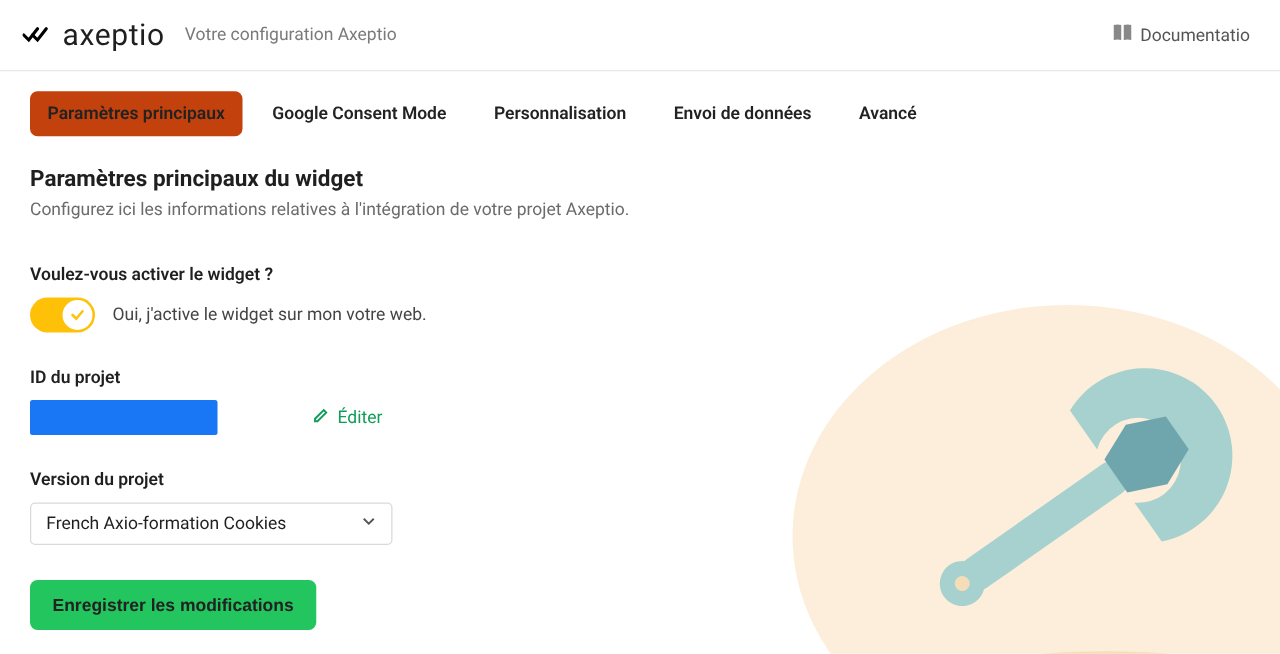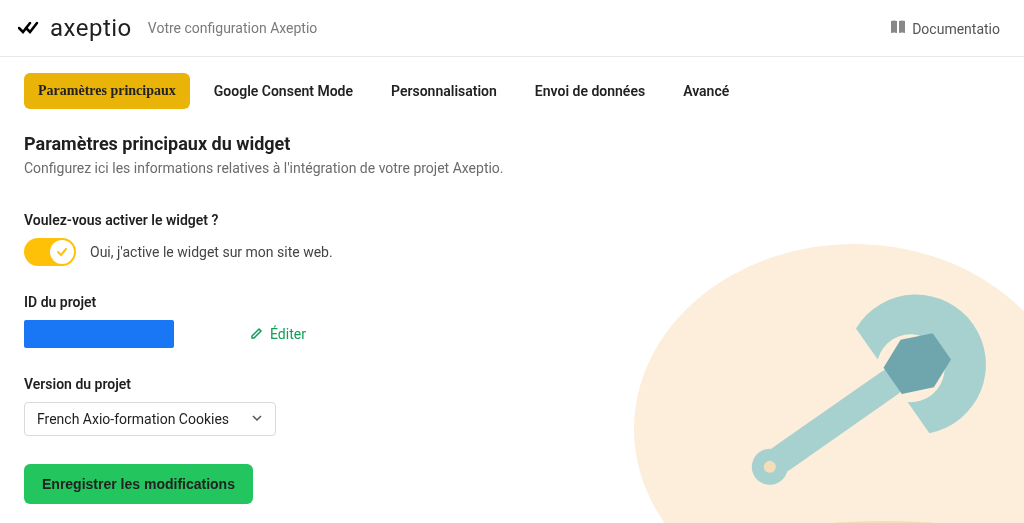--- a/index.html
+++ b/index.html
@@ -32,23 +32,22 @@
   }
   .tab {
     font-size: 14px;
     font-weight: 600;
     color: #222;
     padding: 10px 14px;
     border-radius: 6px;
     cursor: pointer;
   }
   .tab.active {
-    background: #eab308;
+    background: #c2410c;
     color: #222;
-    font-family: Liberation Serif, serif;
   }
   .content {
     padding: 24px;
     position: relative;
   }
   .section-title { font-size: 18px; font-weight: 700; margin-bottom: 6px; }
   .section-desc { font-size: 14px; color: #6b6b6b; margin-bottom: 36px; }
   .field-label { font-size: 14px; font-weight: 600; margin-bottom: 10px; }
   .activation-row { display: flex; align-items: center; gap: 14px; margin-bottom: 28px; }
   .toggle {
@@ -67,21 +66,21 @@
   .toggle-text { font-size: 14px; color: #444; }
   .id-row { display: flex; align-items: center; gap: 16px; margin-bottom: 28px; margin-top: 8px; }
   .id-block {
     background: #1976F5;
     width: 150px; height: 28px;
     border-radius: 2px;
   }
   .edit-link { display: flex; align-items: center; gap: 6px; color: #0F9D58; font-size: 14px; cursor: pointer; margin-left: 60px;}
   .edit-link svg { width: 14px; height: 14px; }
   .select {
-    width: 252px;
+    width: 290px;
     border: 1px solid #d9d9d9;
     border-radius: 4px;
     padding: 8px 12px;
     font-size: 14px;
     display: flex;
     justify-content: space-between;
     align-items: center;
     cursor: pointer;
     background: #fff;
     margin-bottom: 28px;
@@ -147,21 +146,21 @@
 
   <div class="field-label">Voulez-vous activer le widget ?</div>
   <div class="activation-row">
     <div class="toggle">
       <div class="toggle-knob">
         <svg viewBox="0 0 12 12">
           <path d="M2 6 L5 9 L10 3" stroke="#FFC107" stroke-width="2" fill="none" stroke-linecap="round"></path>
         </svg>
       </div>
     </div>
-    <span class="toggle-text">Oui, j'active le widget sur mon site web.</span>
+    <span class="toggle-text">Oui, j'active le widget sur mon votre web.</span>
   </div>
 
   <div class="field-label">ID du projet</div>
   <div class="id-row">
     <div class="id-block"></div>
     <div class="edit-link">
       <span>
         <svg viewBox="0 0 14 14">
           <path d="M2 10 L9 3 L11 5 L4 12 L2 12 Z" fill="none" stroke="#0F9D58" stroke-width="1.5"></path>
         </svg>

